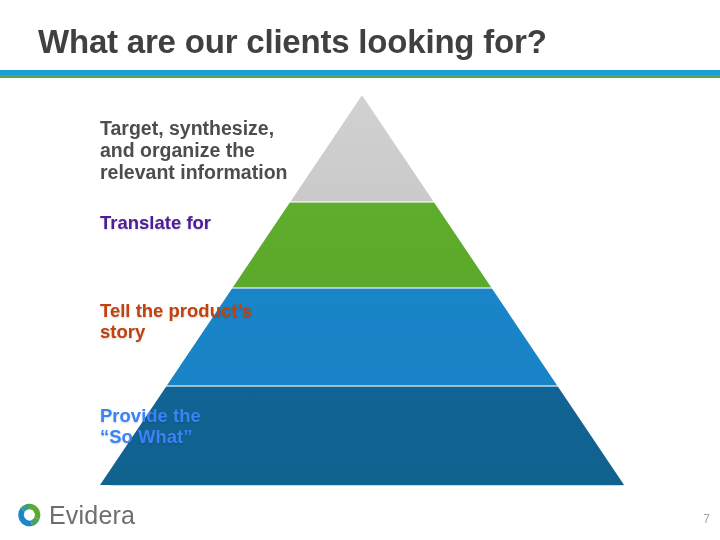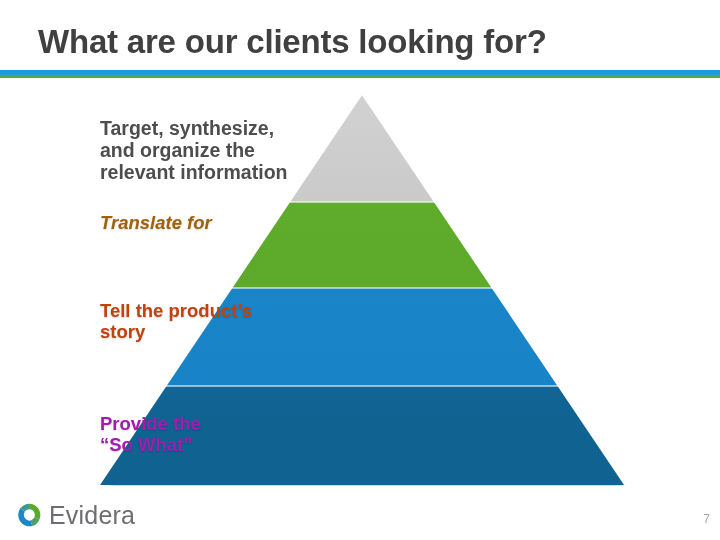--- a/index.html
+++ b/index.html
@@ -133,34 +133,33 @@
   }
   .label-gray {
     top: 30px;
     font-size: 19.5px;
     color: #4d4d4d;
     text-shadow: 0 1px 2px rgba(255,255,255,0.9);
   }
   .label-green {
     top: 125px;
     font-size: 18.5px;
-    color: #a16207;
+    color: #4c1d95;
     text-shadow: 0 1px 2px rgba(0,0,0,0.18);
-    font-style: italic;
   }
   .label-blue {
     top: 213px;
     font-size: 18.5px;
     color: #c2410c;
     text-shadow: 0 1px 2px rgba(0,0,0,0.18);
   }
   .label-dark {
-    top: 326px;
+    top: 318px;
     font-size: 18.5px;
-    color: #a21caf;
+    color: #3b82f6;
     text-shadow: 0 1px 2px rgba(0,0,0,0.18);
   }
 
   
   #footer-logo {
     position: absolute;
     left: 16px;
     top: 498px;
     height: 34px;
     display: flex;

